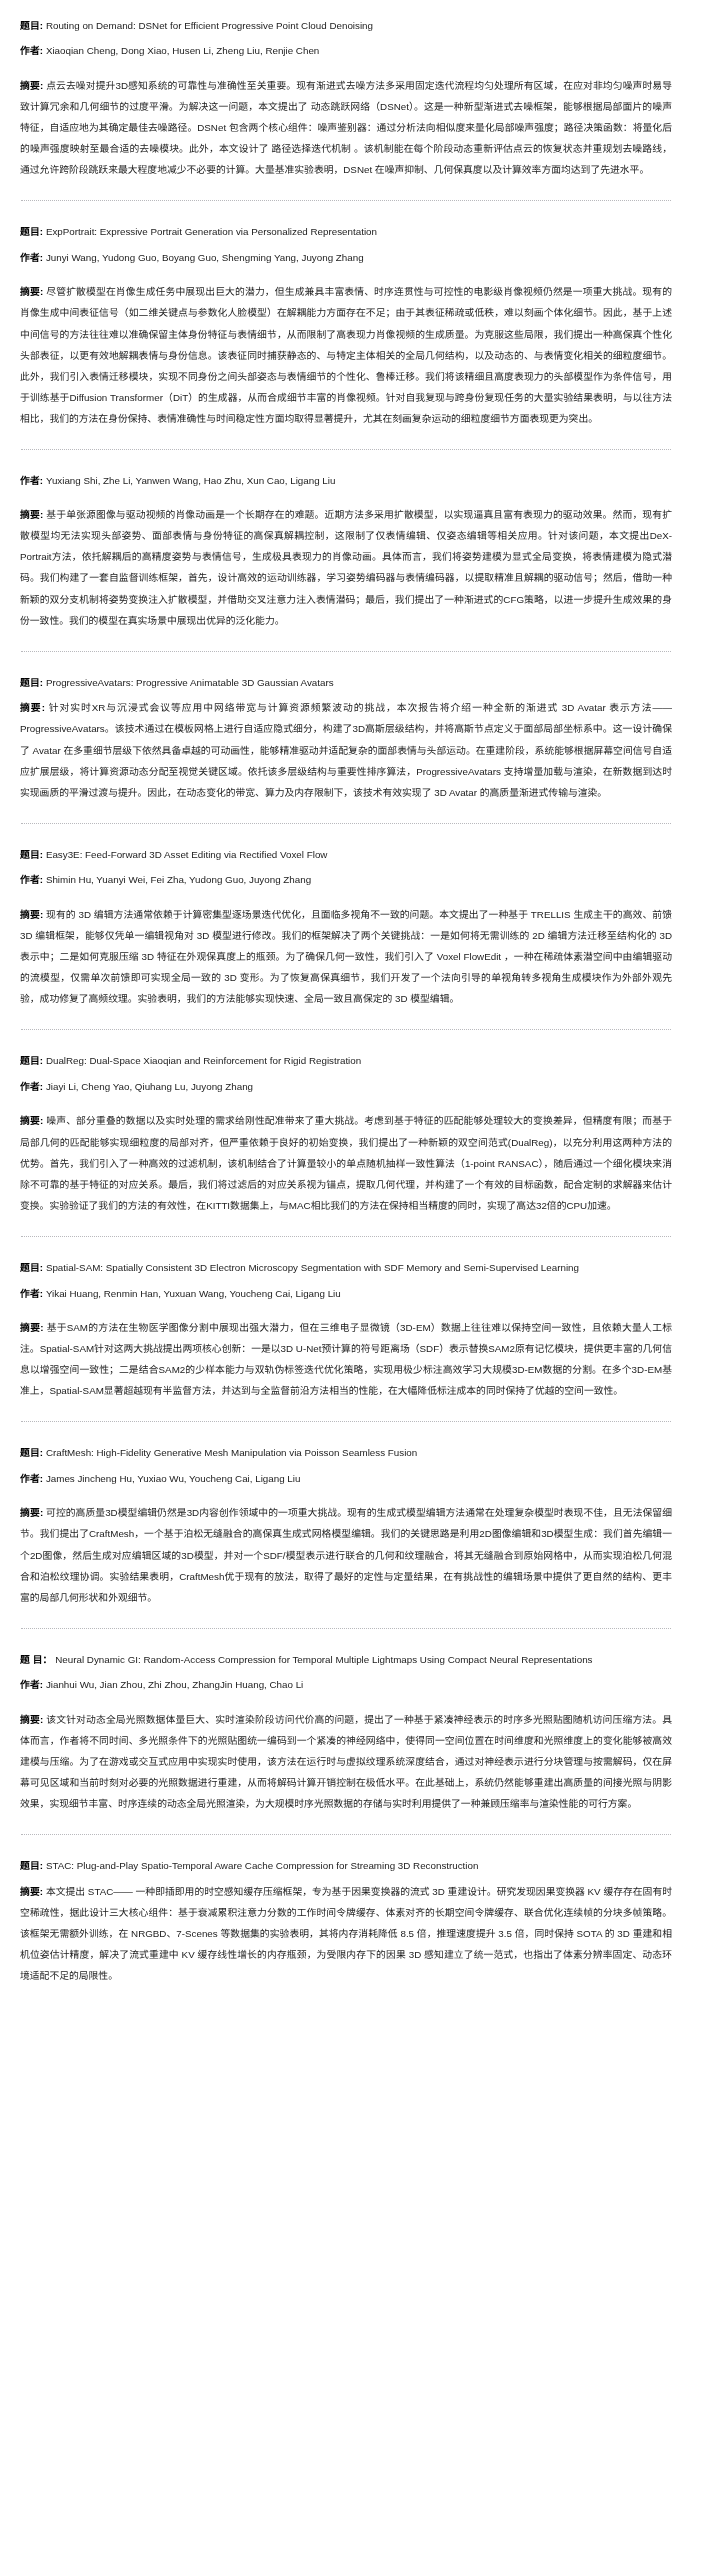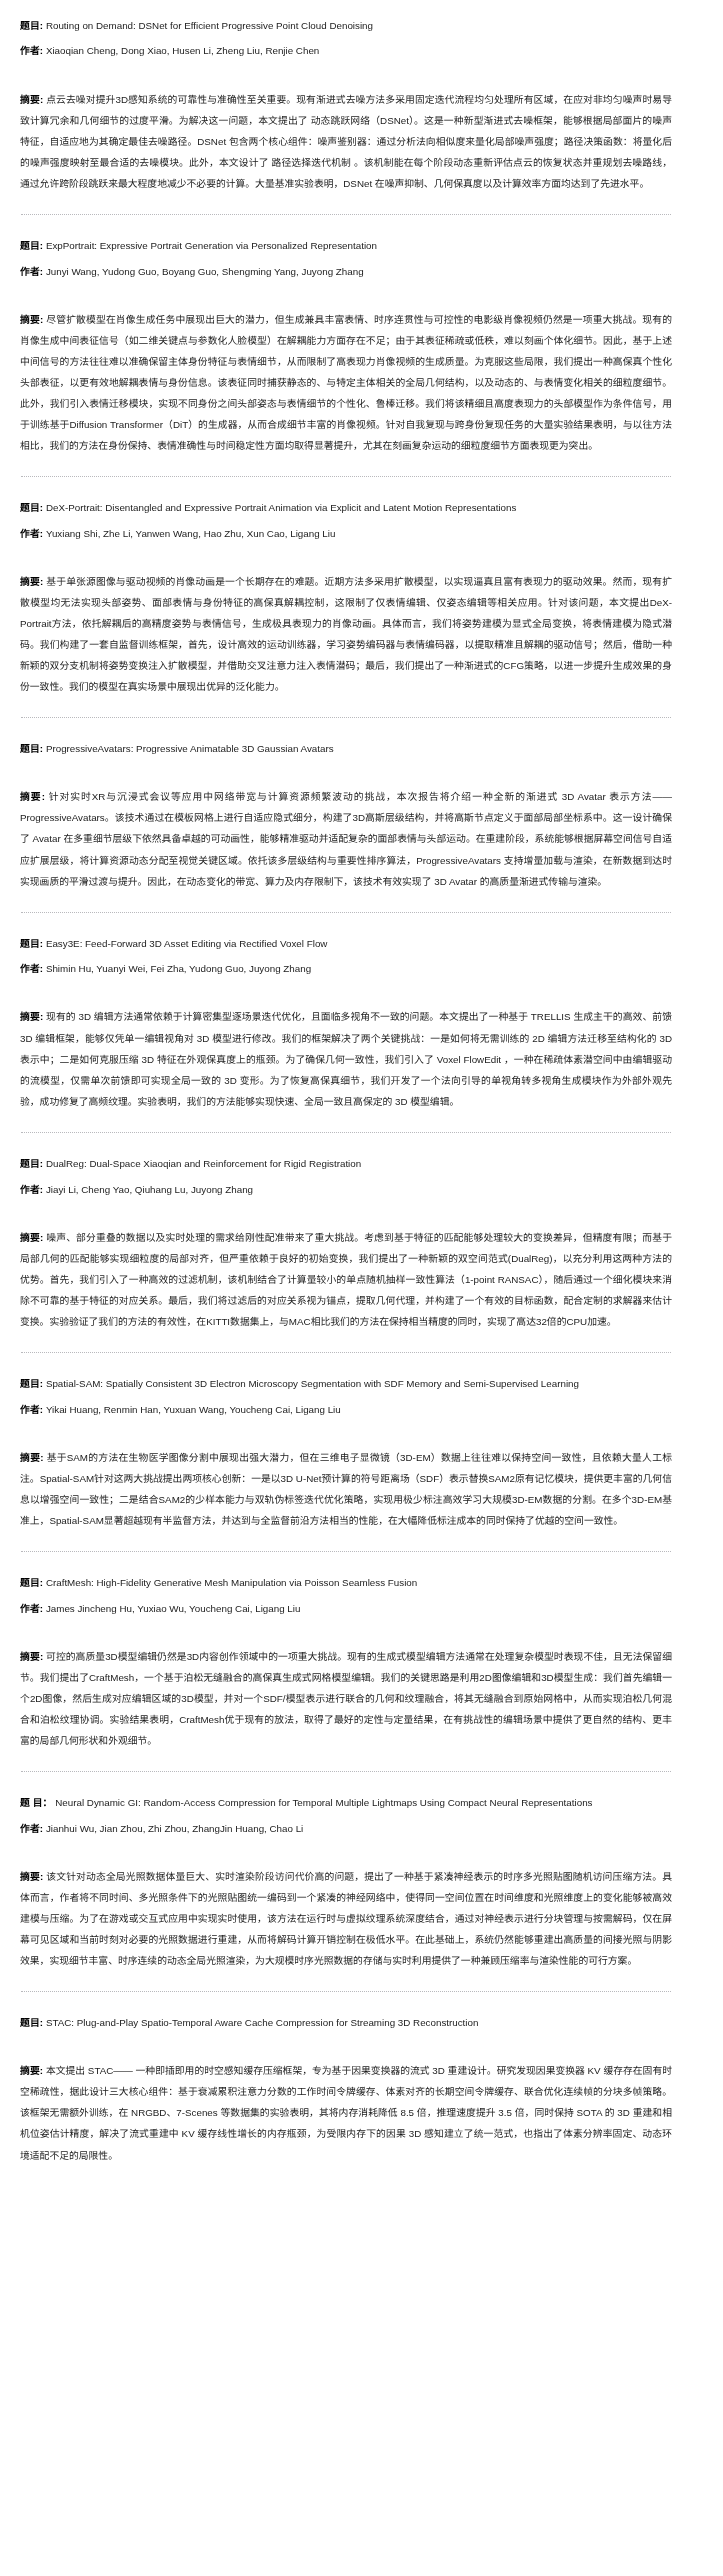--- a/index.html
+++ b/index.html
@@ -34,21 +34,20 @@
     color: #1c1c1c;
   }
   .field.title-row {
     margin-bottom: 4.7px;
   }
   .field.authors-row {
     margin-bottom: 13.4px;
   }
   .field.abstract-row {
     margin-bottom: 0;
-    margin-top: 27px;
   }
   .lbl {
     font-weight: 700;
     color: #000000;
     letter-spacing: 0.1px;
   }
   .val {
     font-weight: 400;
   }
   .val-en {
@@ -73,21 +72,20 @@
         <p class="field abstract-row"><span class="lbl">摘要:</span> <span class="val">点云去噪对提升3D感知系统的可靠性与准确性至关重要。现有渐进式去噪方法多采用固定迭代流程均匀处理所有区域，在应对非均匀噪声时易导致计算冗余和几何细节的过度平滑。为解决这一问题，本文提出了 动态跳跃网络（DSNet）。这是一种新型渐进式去噪框架，能够根据局部面片的噪声特征，自适应地为其确定最佳去噪路径。DSNet 包含两个核心组件：噪声鉴别器：通过分析法向相似度来量化局部噪声强度；路径决策函数：将量化后的噪声强度映射至最合适的去噪模块。此外，本文设计了 路径选择迭代机制 。该机制能在每个阶段动态重新评估点云的恢复状态并重规划去噪路线，通过允许跨阶段跳跃来最大程度地减少不必要的计算。大量基准实验表明，DSNet 在噪声抑制、几何保真度以及计算效率方面均达到了先进水平。</span></p>
       </div>
       <hr class="sep">
       <div class="entry">
         <p class="field title-row"><span class="lbl">题目:</span> <span class="val val-en">ExpPortrait: Expressive Portrait Generation via Personalized Representation</span></p>
         <p class="field authors-row"><span class="lbl">作者:</span> <span class="val val-en">Junyi Wang, Yudong Guo, Boyang Guo, Shengming Yang, Juyong Zhang</span></p>
         <p class="field abstract-row"><span class="lbl">摘要:</span> <span class="val">尽管扩散模型在肖像生成任务中展现出巨大的潜力，但生成兼具丰富表情、时序连贯性与可控性的电影级肖像视频仍然是一项重大挑战。现有的肖像生成中间表征信号（如二维关键点与参数化人脸模型）在解耦能力方面存在不足；由于其表征稀疏或低秩，难以刻画个体化细节。因此，基于上述中间信号的方法往往难以准确保留主体身份特征与表情细节，从而限制了高表现力肖像视频的生成质量。为克服这些局限，我们提出一种高保真个性化头部表征，以更有效地解耦表情与身份信息。该表征同时捕获静态的、与特定主体相关的全局几何结构，以及动态的、与表情变化相关的细粒度细节。此外，我们引入表情迁移模块，实现不同身份之间头部姿态与表情细节的个性化、鲁棒迁移。我们将该精细且高度表现力的头部模型作为条件信号，用于训练基于Diffusion Transformer（DiT）的生成器，从而合成细节丰富的肖像视频。针对自我复现与跨身份复现任务的大量实验结果表明，与以往方法相比，我们的方法在身份保持、表情准确性与时间稳定性方面均取得显著提升，尤其在刻画复杂运动的细粒度细节方面表现更为突出。</span></p>
       </div>
       <hr class="sep">
       <div class="entry">
-        <p class="field title-row"><span class="lbl">题目:</span> <span class="val val-en">DeX-Portrait: Disentangled and Expressive Portrait Animation via Explicit and Latent Motion Representations</span></p>
         <p class="field authors-row"><span class="lbl">作者:</span> <span class="val val-en">Yuxiang Shi, Zhe Li, Yanwen Wang, Hao Zhu, Xun Cao, Ligang Liu</span></p>
         <p class="field abstract-row"><span class="lbl">摘要:</span> <span class="val">基于单张源图像与驱动视频的肖像动画是一个长期存在的难题。近期方法多采用扩散模型，以实现逼真且富有表现力的驱动效果。然而，现有扩散模型均无法实现头部姿势、面部表情与身份特征的高保真解耦控制，这限制了仅表情编辑、仅姿态编辑等相关应用。针对该问题，本文提出DeX-Portrait方法，依托解耦后的高精度姿势与表情信号，生成极具表现力的肖像动画。具体而言，我们将姿势建模为显式全局变换，将表情建模为隐式潜码。我们构建了一套自监督训练框架，首先，设计高效的运动训练器，学习姿势编码器与表情编码器，以提取精准且解耦的驱动信号；然后，借助一种新颖的双分支机制将姿势变换注入扩散模型，并借助交叉注意力注入表情潜码；最后，我们提出了一种渐进式的CFG策略，以进一步提升生成效果的身份一致性。我们的模型在真实场景中展现出优异的泛化能力。</span></p>
       </div>
       <hr class="sep">
       <div class="entry">
         <p class="field title-row"><span class="lbl">题目:</span> <span class="val val-en">ProgressiveAvatars: Progressive Animatable 3D Gaussian Avatars</span></p>
         <p class="field abstract-row"><span class="lbl">摘要:</span> <span class="val">针对实时XR与沉浸式会议等应用中网络带宽与计算资源频繁波动的挑战，本次报告将介绍一种全新的渐进式 3D Avatar 表示方法——ProgressiveAvatars。该技术通过在模板网格上进行自适应隐式细分，构建了3D高斯层级结构，并将高斯节点定义于面部局部坐标系中。这一设计确保了 Avatar 在多重细节层级下依然具备卓越的可动画性，能够精准驱动并适配复杂的面部表情与头部运动。在重建阶段，系统能够根据屏幕空间信号自适应扩展层级，将计算资源动态分配至视觉关键区域。依托该多层级结构与重要性排序算法，ProgressiveAvatars 支持增量加载与渲染，在新数据到达时实现画质的平滑过渡与提升。因此，在动态变化的带宽、算力及内存限制下，该技术有效实现了 3D Avatar 的高质量渐进式传输与渲染。</span></p>
       </div>
       <hr class="sep">
       <div class="entry">

